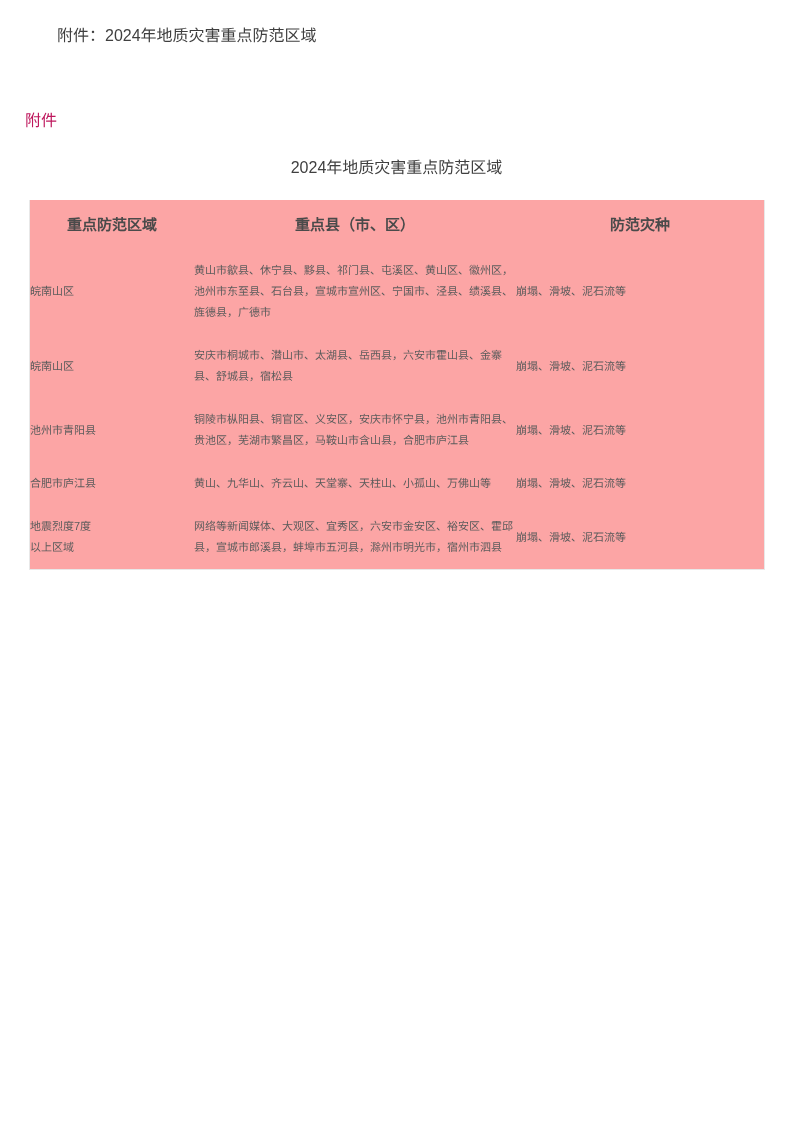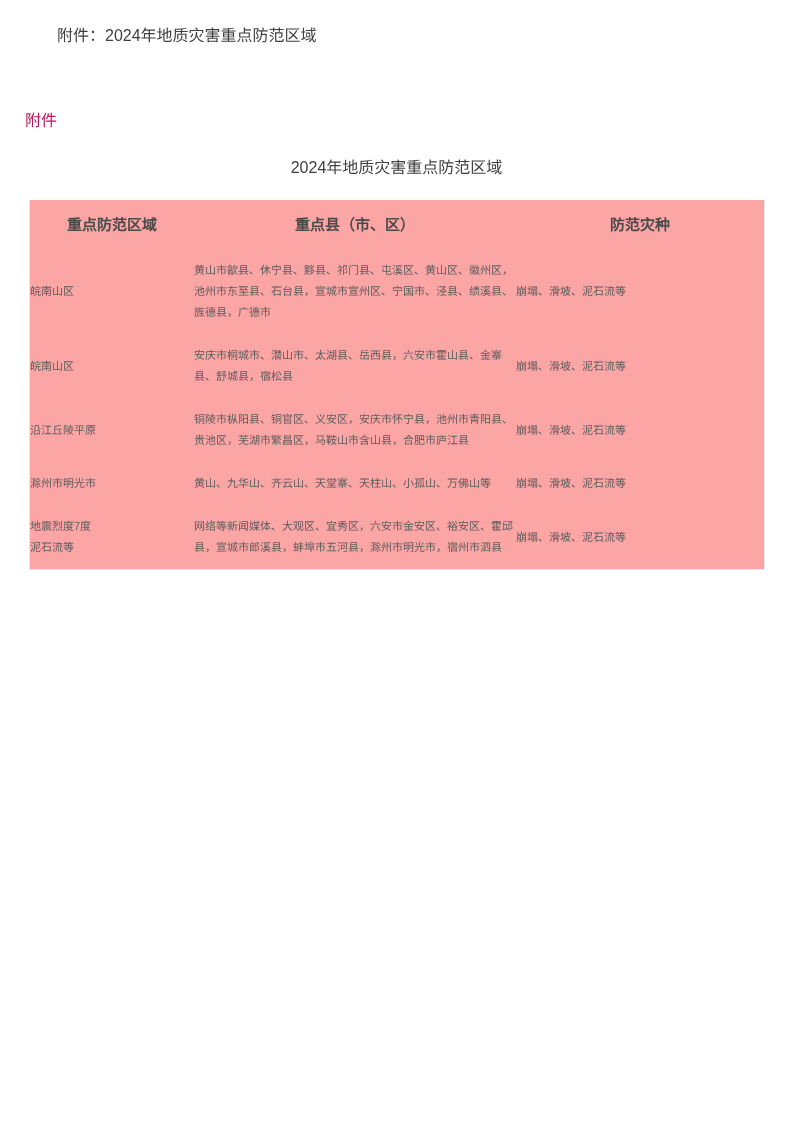--- a/index.html
+++ b/index.html
@@ -129,30 +129,30 @@
         <td class="cell-region">皖南山区</td>
         <td class="cell-counties">黄山市歙县、休宁县、黟县、祁门县、屯溪区、黄山区、徽州区，池州市东至县、石台县，宣城市宣州区、宁国市、泾县、绩溪县、旌德县，广德市</td>
         <td class="cell-hazards">崩塌、滑坡、泥石流等</td>
       </tr>
       <tr>
         <td class="cell-region">皖南山区</td>
         <td class="cell-counties">安庆市桐城市、潜山市、太湖县、岳西县，六安市霍山县、金寨县、舒城县，宿松县</td>
         <td class="cell-hazards">崩塌、滑坡、泥石流等</td>
       </tr>
       <tr>
-        <td class="cell-region">沿江丘陵平原</td>
+        <td class="cell-region">池州市青阳县</td>
         <td class="cell-counties">铜陵市枞阳县、铜官区、义安区，安庆市怀宁县，池州市青阳县、贵池区，芜湖市繁昌区，马鞍山市含山县，合肥市庐江县</td>
         <td class="cell-hazards">崩塌、滑坡、泥石流等</td>
       </tr>
       <tr>
-        <td class="cell-region">滁州市明光市</td>
+        <td class="cell-region">合肥市庐江县</td>
         <td class="cell-counties">黄山、九华山、齐云山、天堂寨、天柱山、小孤山、万佛山等</td>
         <td class="cell-hazards">崩塌、滑坡、泥石流等</td>
       </tr>
       <tr>
         <td class="cell-region">地震烈度7度
-泥石流等</td>
+以上区域</td>
         <td class="cell-counties">网络等新闻媒体、大观区、宜秀区，六安市金安区、裕安区、霍邱县，宣城市郎溪县，蚌埠市五河县，滁州市明光市，宿州市泗县</td>
         <td class="cell-hazards">崩塌、滑坡、泥石流等</td>
       </tr>
     </tbody>
   </table>
 </div>
 
 </body></html>

